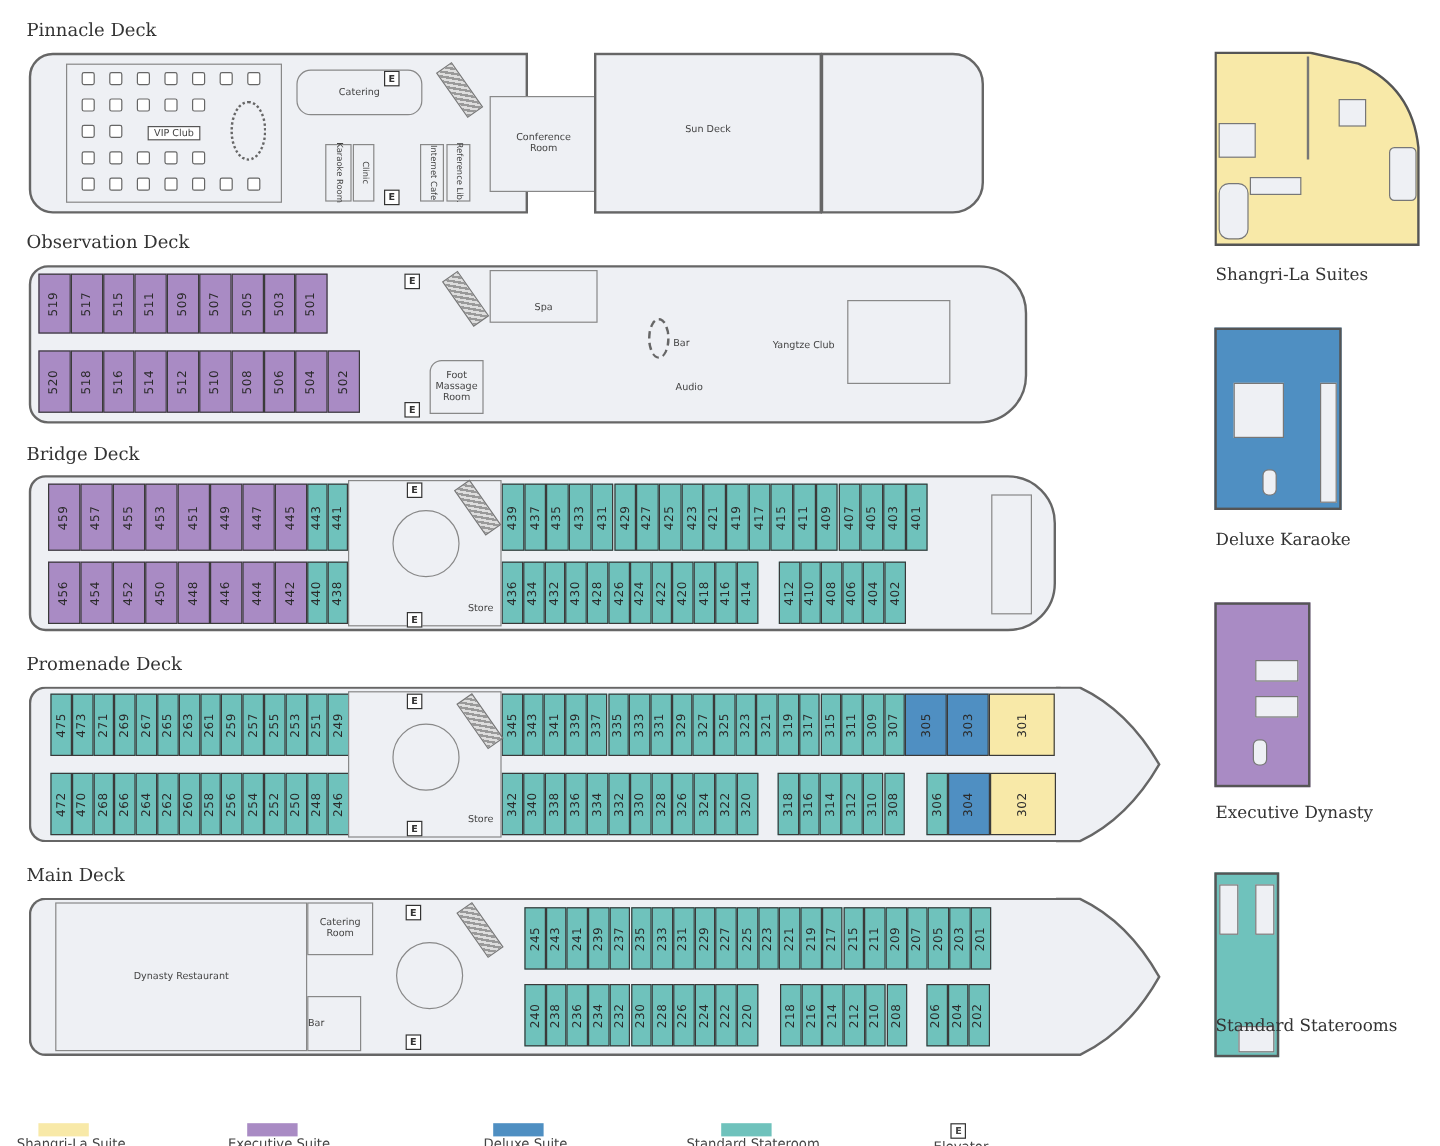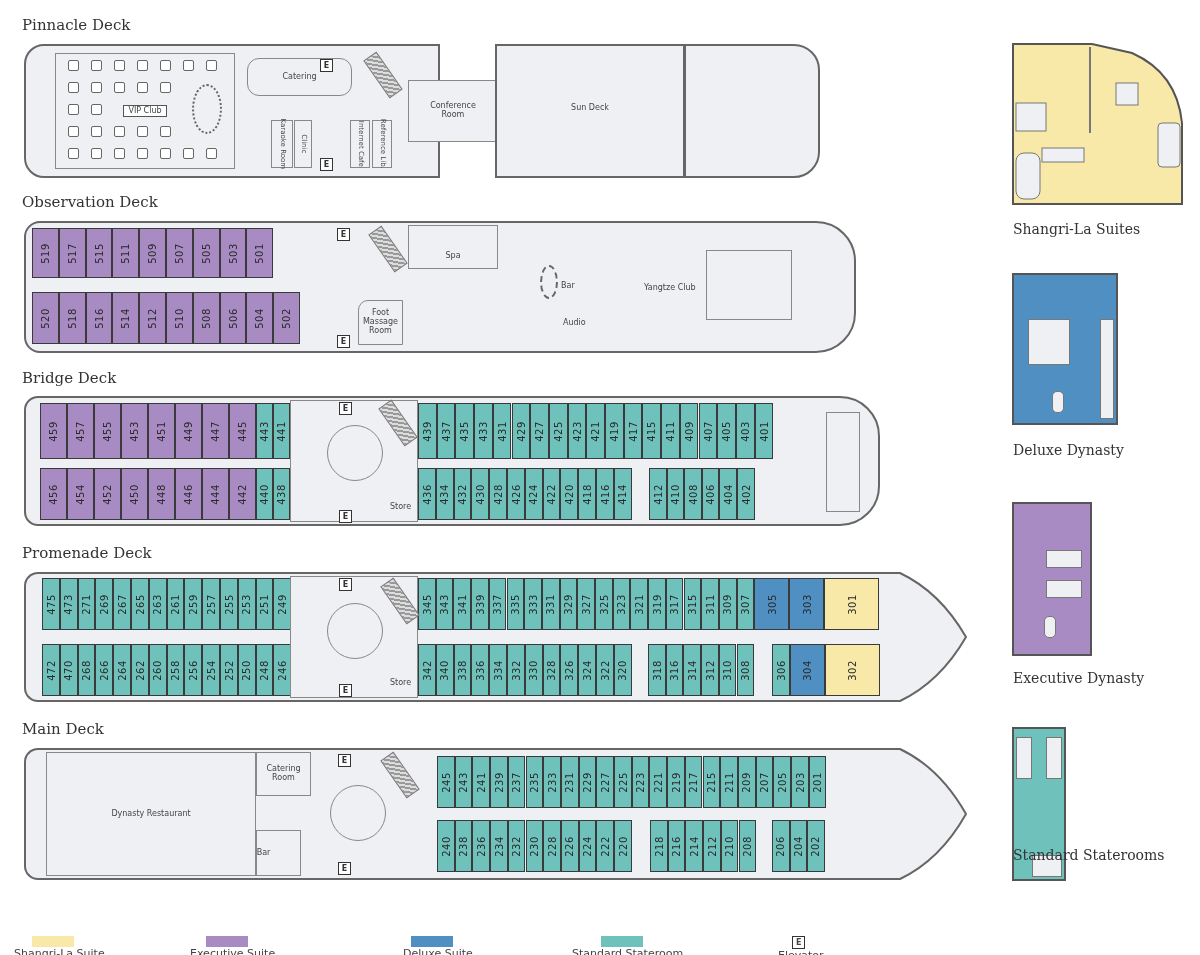--- a/index.html
+++ b/index.html
@@ -73,21 +73,21 @@
     </div>
   <div class="area" style="left:350px;top:120px;width:20px;height:48px;">
       <span style="transform:rotate(90deg);white-space:nowrap;font-size:7px">Internet Cafe</span>
     </div>
   <div class="area" style="left:372px;top:120px;width:20px;height:48px;">
       <span style="transform:rotate(90deg);white-space:nowrap;font-size:7px">Reference Lib.</span>
     </div>
   <div class="stairs" style="left:375px;top:52px;"></div>
   <div class="elev" style="left:320px;top:59px;">E</div>
   <div class="elev" style="left:320px;top:158px;">E</div>
-  <div class="area" style="left:408px;top:80px;width:90px;height:62px;">
+  <div class="area" style="left:408px;top:80px;width:90px;height:80px;">
       <span style="width:50px">Conference Room</span>
     </div>
   <div class="hull" style="left:495px;top:44px;width:190px;height:134px;border-width:2px;"></div>
   <div class="lbl" style="left:560px;top:103px;width:60px;">Sun Deck</div>
   <div class="hull" style="left:684px;top:44px;width:136px;height:134px;border-radius:0 26px 26px 0;"></div>
 </div>
 
 <div class="deck-title" style="top:193px">Observation Deck</div>
 <div>
   <div class="hull" style="left:24px;top:221px;width:832px;height:132px;border-radius:16px 40px 40px 16px;"></div>
@@ -747,21 +747,21 @@
     <rect x="30" y="105" width="42" height="14" fill="#eef0f4" stroke="#777"></rect>
     <line x1="78" y1="4" x2="78" y2="90" stroke="#777" stroke-width="2"></line>
   </svg>
   <div class="side-label" style="top:221px">Shangri-La Suites</div>
 
   <div class="side-plan" style="left:1012px;top:273px;width:106px;height:152px;background:#4f8fc2;">
     <div class="furn" style="left:14px;top:44px;width:42px;height:46px;"></div>
     <div class="furn" style="left:86px;top:44px;width:14px;height:100px;"></div>
     <div class="furn" style="left:38px;top:116px;width:12px;height:22px;border-radius:5px;"></div>
   </div>
-  <div class="side-label" style="top:442px">Deluxe Dynasty</div>
+  <div class="side-label" style="top:442px">Deluxe Karaoke</div>
 
   <div class="side-plan" style="left:1012px;top:502px;width:80px;height:154px;background:#a98bc4;">
     <div class="furn" style="left:32px;top:46px;width:36px;height:18px;"></div>
     <div class="furn" style="left:32px;top:76px;width:36px;height:18px;"></div>
     <div class="furn" style="left:30px;top:112px;width:12px;height:22px;border-radius:5px;"></div>
   </div>
   <div class="side-label" style="top:670px">Executive Dynasty</div>
 
   <div class="side-plan" style="left:1012px;top:727px;width:54px;height:154px;background:#6fc2bc;">
     <div class="furn" style="left:2px;top:8px;width:16px;height:42px;"></div>

